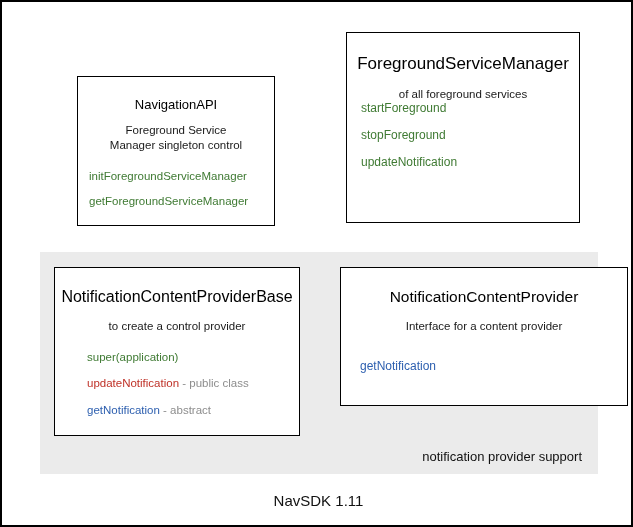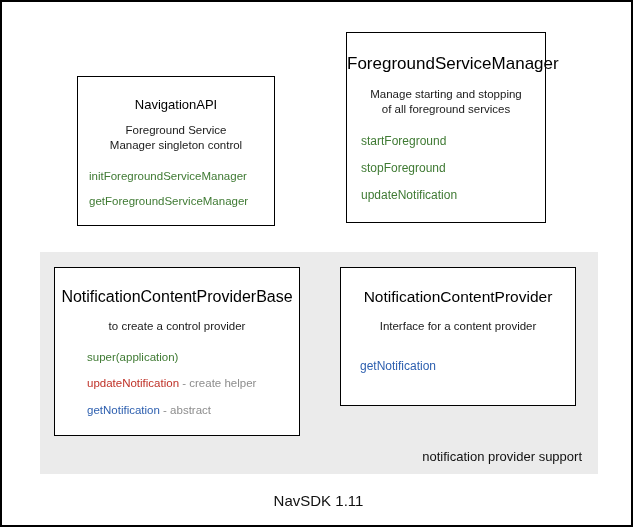--- a/index.html
+++ b/index.html
@@ -72,37 +72,37 @@
   
   #box-navigation-api {
     left: 75px;  top: 74px;  width: 198px; height: 150px;
   }
   #box-navigation-api .class-title { font-size: 13px; margin-top: 20px; }
   #box-navigation-api .class-desc  { font-size: 11.5px; margin-top: 11px; }
   #box-navigation-api .method-list { margin-top: 19px; padding-left: 11px; }
   #box-navigation-api .method { font-size: 11.5px; margin-bottom: 13px; }
 
   #box-foreground-service-manager {
-    left: 344px; top: 30px; width: 200px; height: 191px;
+    left: 344px; top: 30px; width: 234px; height: 191px;
   }
   #box-foreground-service-manager .class-title { font-size: 17px; margin-top: 21px; }
   #box-foreground-service-manager .class-desc  { font-size: 11.5px; margin-top: 13px; }
-  #box-foreground-service-manager .method-list { margin-top: 19px; padding-left: 14px; }
+  #box-foreground-service-manager .method-list { padding-left: 14px; }
   #box-foreground-service-manager .method { font-size: 12px; margin-bottom: 15px; }
 
   #box-notification-content-provider-base {
     left: 52px; top: 265px; width: 246px; height: 169px;
   }
   #box-notification-content-provider-base .class-title { font-size: 16px; margin-top: 20px; }
   #box-notification-content-provider-base .class-desc  { font-size: 11.5px; margin-top: 13px; }
   #box-notification-content-provider-base .method-list { margin-top: 18px; padding-left: 32px; }
   #box-notification-content-provider-base .method { font-size: 11.5px; margin-bottom: 15px; }
 
   #box-notification-content-provider {
-    left: 338px; top: 265px; width: 236px; height: 139px;
+    left: 338px; top: 265px; width: 288px; height: 139px;
   }
   #box-notification-content-provider .class-title { font-size: 15.5px; margin-top: 20px; }
   #box-notification-content-provider .class-desc  { font-size: 11.5px; margin-top: 13px; }
   #box-notification-content-provider .method-list { margin-top: 26px; padding-left: 19px; }
   #box-notification-content-provider .method { font-size: 12px; margin-bottom: 13px; }
 
   #footer-version {
     position: absolute;
     left: 0;
     top: 490px;
@@ -133,21 +133,20 @@
       </div>
       <div class="method">
         <span class="m-green">getForegroundServiceManager</span><span class="m-note"></span>
       </div>
     </div>
   </div>
 
   <div class="class-box" id="box-foreground-service-manager">
     <div class="class-title">ForegroundServiceManager</div>
     <div class="class-desc">
-      <div>Manage starting and stopping</div>
       <div>of all foreground services</div>
     </div>
     <div class="method-list">
       <div class="method">
         <span class="m-green">startForeground</span><span class="m-note"></span>
       </div>
       <div class="method">
         <span class="m-green">stopForeground</span><span class="m-note"></span>
       </div>
       <div class="method">
@@ -159,21 +158,21 @@
   <div class="class-box" id="box-notification-content-provider-base">
     <div class="class-title">NotificationContentProviderBase</div>
     <div class="class-desc">
       <div>to create a control provider</div>
     </div>
     <div class="method-list">
       <div class="method">
         <span class="m-green">super(application)</span><span class="m-note"></span>
       </div>
       <div class="method">
-        <span class="m-red">updateNotification</span><span class="m-note"> - create helper</span>
+        <span class="m-red">updateNotification</span><span class="m-note"> - public class</span>
       </div>
       <div class="method">
         <span class="m-blue">getNotification</span><span class="m-note"> - abstract</span>
       </div>
     </div>
   </div>
 
   <div class="class-box" id="box-notification-content-provider">
     <div class="class-title">NotificationContentProvider</div>
     <div class="class-desc">

